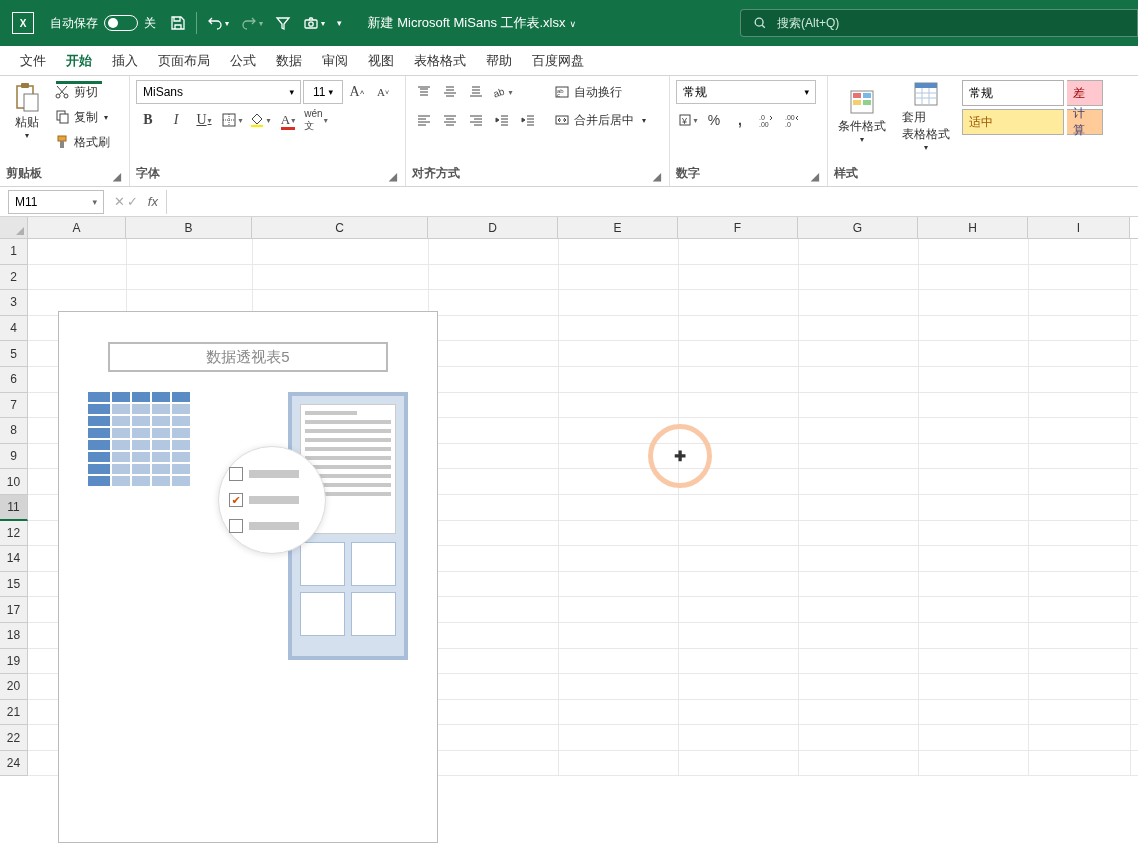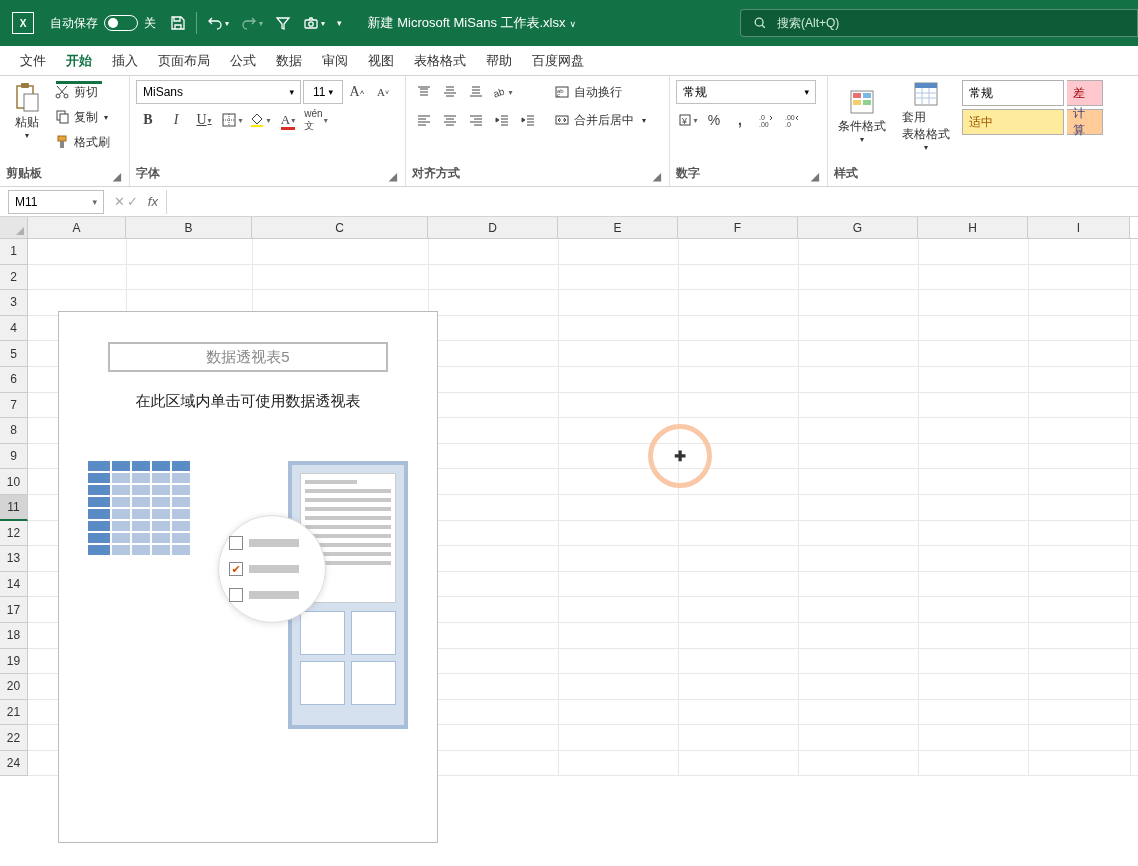--- a/index.html
+++ b/index.html
@@ -579,35 +579,35 @@
           <div style="position: absolute; top: 0px; bottom: 0px; width: 1px; background: rgb(232, 232, 232); left: 400px;"></div>
           <div style="position: absolute; top: 0px; bottom: 0px; width: 1px; background: rgb(232, 232, 232); left: 530px;"></div>
           <div style="position: absolute; top: 0px; bottom: 0px; width: 1px; background: rgb(232, 232, 232); left: 650px;"></div>
           <div style="position: absolute; top: 0px; bottom: 0px; width: 1px; background: rgb(232, 232, 232); left: 770px;"></div>
           <div style="position: absolute; top: 0px; bottom: 0px; width: 1px; background: rgb(232, 232, 232); left: 890px;"></div>
           <div style="position: absolute; top: 0px; bottom: 0px; width: 1px; background: rgb(232, 232, 232); left: 1000px;"></div>
           <div style="position: absolute; top: 0px; bottom: 0px; width: 1px; background: rgb(232, 232, 232); left: 1102px;"></div>
         </div>
       </div>
       <div class="body-row">
-        <div class="rowhdr">13</div>
-        <div style="flex: 1 1 0%; border-bottom: 1px solid rgb(232, 232, 232); position: relative;">
-          <div style="position: absolute; top: 0px; bottom: 0px; width: 1px; background: rgb(232, 232, 232); left: 98px;"></div>
-          <div style="position: absolute; top: 0px; bottom: 0px; width: 1px; background: rgb(232, 232, 232); left: 224px;"></div>
-          <div style="position: absolute; top: 0px; bottom: 0px; width: 1px; background: rgb(232, 232, 232); left: 400px;"></div>
-          <div style="position: absolute; top: 0px; bottom: 0px; width: 1px; background: rgb(232, 232, 232); left: 530px;"></div>
-          <div style="position: absolute; top: 0px; bottom: 0px; width: 1px; background: rgb(232, 232, 232); left: 650px;"></div>
-          <div style="position: absolute; top: 0px; bottom: 0px; width: 1px; background: rgb(232, 232, 232); left: 770px;"></div>
-          <div style="position: absolute; top: 0px; bottom: 0px; width: 1px; background: rgb(232, 232, 232); left: 890px;"></div>
-          <div style="position: absolute; top: 0px; bottom: 0px; width: 1px; background: rgb(232, 232, 232); left: 1000px;"></div>
-          <div style="position: absolute; top: 0px; bottom: 0px; width: 1px; background: rgb(232, 232, 232); left: 1102px;"></div>
-        </div>
-      </div>
-      <div class="body-row">
         <div class="rowhdr">14</div>
+        <div style="flex: 1 1 0%; border-bottom: 1px solid rgb(232, 232, 232); position: relative;">
+          <div style="position: absolute; top: 0px; bottom: 0px; width: 1px; background: rgb(232, 232, 232); left: 98px;"></div>
+          <div style="position: absolute; top: 0px; bottom: 0px; width: 1px; background: rgb(232, 232, 232); left: 224px;"></div>
+          <div style="position: absolute; top: 0px; bottom: 0px; width: 1px; background: rgb(232, 232, 232); left: 400px;"></div>
+          <div style="position: absolute; top: 0px; bottom: 0px; width: 1px; background: rgb(232, 232, 232); left: 530px;"></div>
+          <div style="position: absolute; top: 0px; bottom: 0px; width: 1px; background: rgb(232, 232, 232); left: 650px;"></div>
+          <div style="position: absolute; top: 0px; bottom: 0px; width: 1px; background: rgb(232, 232, 232); left: 770px;"></div>
+          <div style="position: absolute; top: 0px; bottom: 0px; width: 1px; background: rgb(232, 232, 232); left: 890px;"></div>
+          <div style="position: absolute; top: 0px; bottom: 0px; width: 1px; background: rgb(232, 232, 232); left: 1000px;"></div>
+          <div style="position: absolute; top: 0px; bottom: 0px; width: 1px; background: rgb(232, 232, 232); left: 1102px;"></div>
+        </div>
+      </div>
+      <div class="body-row">
+        <div class="rowhdr">15</div>
         <div style="flex: 1 1 0%; border-bottom: 1px solid rgb(232, 232, 232); position: relative;">
           <div style="position: absolute; top: 0px; bottom: 0px; width: 1px; background: rgb(232, 232, 232); left: 98px;"></div>
           <div style="position: absolute; top: 0px; bottom: 0px; width: 1px; background: rgb(232, 232, 232); left: 224px;"></div>
           <div style="position: absolute; top: 0px; bottom: 0px; width: 1px; background: rgb(232, 232, 232); left: 400px;"></div>
           <div style="position: absolute; top: 0px; bottom: 0px; width: 1px; background: rgb(232, 232, 232); left: 530px;"></div>
           <div style="position: absolute; top: 0px; bottom: 0px; width: 1px; background: rgb(232, 232, 232); left: 650px;"></div>
           <div style="position: absolute; top: 0px; bottom: 0px; width: 1px; background: rgb(232, 232, 232); left: 770px;"></div>
           <div style="position: absolute; top: 0px; bottom: 0px; width: 1px; background: rgb(232, 232, 232); left: 890px;"></div>
           <div style="position: absolute; top: 0px; bottom: 0px; width: 1px; background: rgb(232, 232, 232); left: 1000px;"></div>
           <div style="position: absolute; top: 0px; bottom: 0px; width: 1px; background: rgb(232, 232, 232); left: 1102px;"></div>
@@ -709,21 +709,20 @@
           <div style="position: absolute; top: 0px; bottom: 0px; width: 1px; background: rgb(232, 232, 232); left: 890px;"></div>
           <div style="position: absolute; top: 0px; bottom: 0px; width: 1px; background: rgb(232, 232, 232); left: 1000px;"></div>
           <div style="position: absolute; top: 0px; bottom: 0px; width: 1px; background: rgb(232, 232, 232); left: 1102px;"></div>
         </div>
       </div>
     </div>
 
   <div class="cells" style="position:absolute;left:28px;top:22px;right:0;bottom:0;pointer-events:none">
     <div class="pivot" style="pointer-events:auto">
       <div class="pivot-title">数据透视表5</div>
-      <div class="pivot-hint">在此区域内单击可使用数据透视表</div>
       <div class="pivot-graphic">
         <div class="gtable">
           <div class="gtable-row">
               <div class="gcell hdr gw1"></div>
               <div class="gcell hdr gw2"></div>
               <div class="gcell hdr gw2"></div>
               <div class="gcell hdr gw2"></div>
               <div class="gcell hdr gw2"></div>
             </div>
           <div class="gtable-row">

